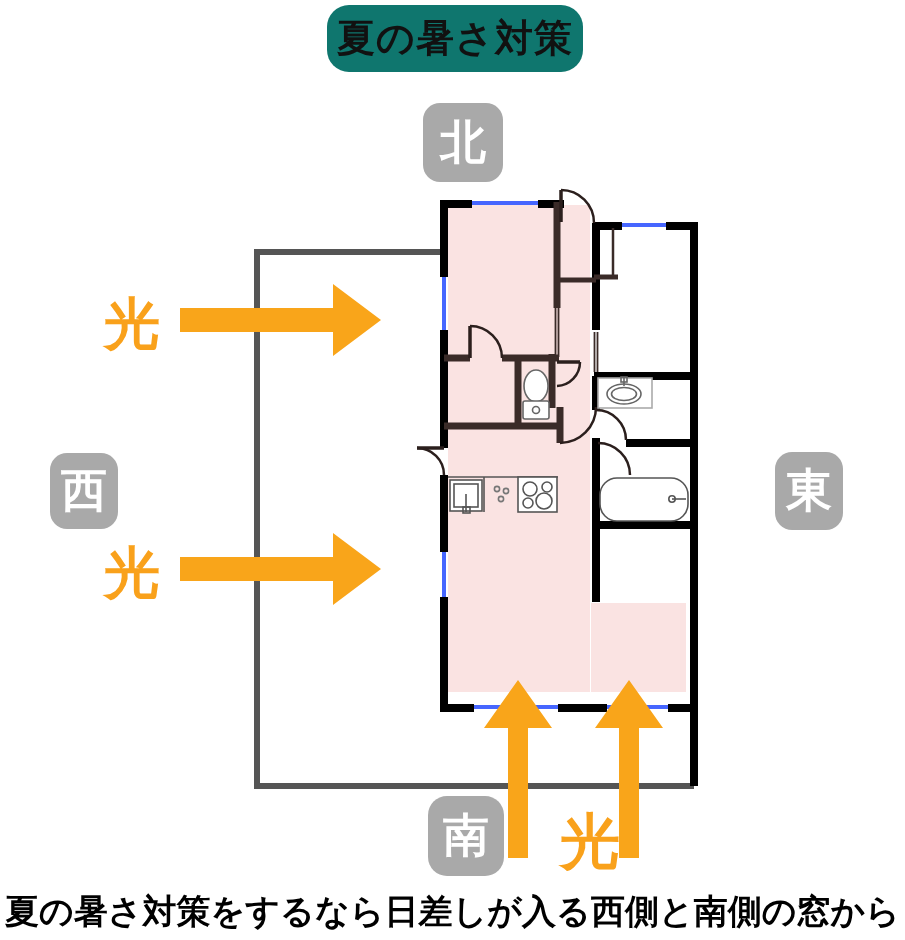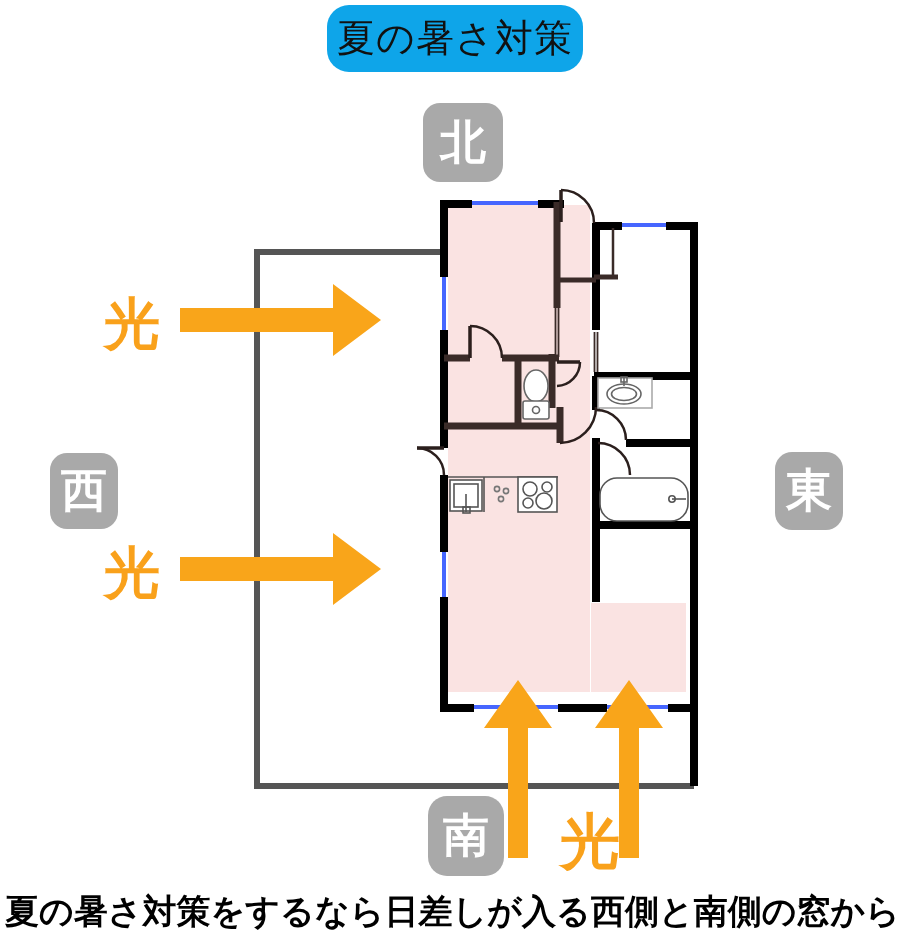--- a/index.html
+++ b/index.html
@@ -1,21 +1,21 @@
 <!DOCTYPE html>
 <html><head>
 <meta charset="utf-8">
 <style>
   html,body{margin:0;padding:0;background:#fff;}
   body{width:905px;height:940px;position:relative;overflow:hidden;
        font-family:"Liberation Sans","DejaVu Sans",sans-serif;}
   .title-pill{
     position:absolute;left:327px;top:5px;width:256px;height:67px;
-    background:#0ea5e9;border-radius:22px;display:flex;align-items:center;justify-content:center;
-    font-size:38px;font-weight:normal;color:#111;letter-spacing:1px;z-index:5;
+    background:#0f766e;border-radius:22px;display:flex;align-items:center;justify-content:center;
+    font-size:38px;font-weight:bold;color:#111;letter-spacing:1px;z-index:5;
   }
   .dir-badge{
     position:absolute;background:#A9A9A9;color:#fff;border-radius:17px;
     display:flex;align-items:center;justify-content:center;
     font-size:46px;font-weight:bold;z-index:5;
   }
   .badge-north{left:423px;top:103px;width:80px;height:79px;}
   .badge-west{left:50px;top:453px;width:68px;height:76px;}
   .badge-east{left:775px;top:452px;width:68px;height:78px;}
   .badge-south{left:428px;top:796px;width:76px;height:80px;border-radius:19px;}

